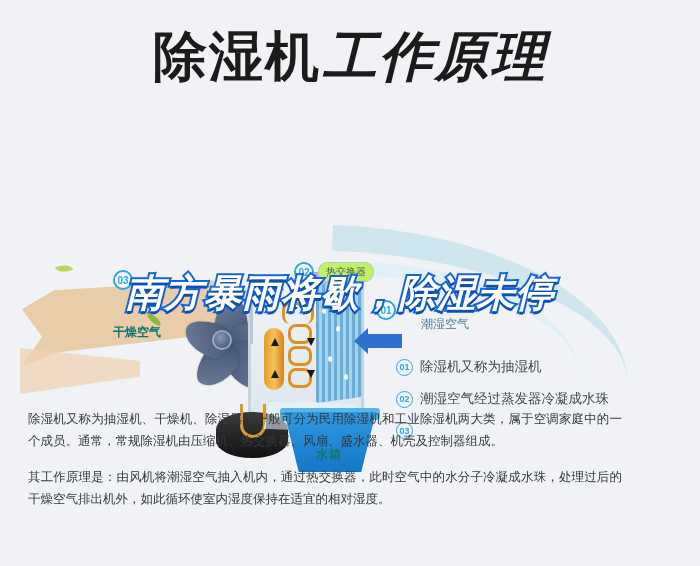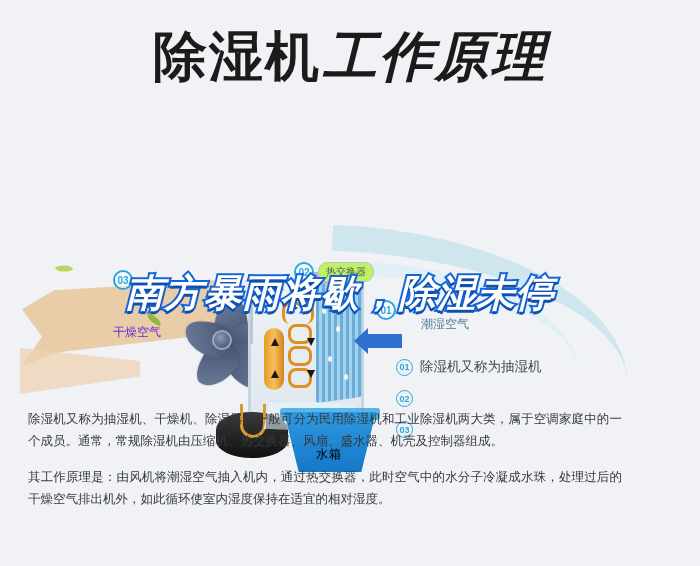--- a/index.html
+++ b/index.html
@@ -231,21 +231,21 @@
     position:absolute;
     left:280px; top:296px;
     width:100px; height:12px;
     background:#4db2ea;
     border-radius:3px;
     opacity:.95;
   }
   .tank-label{
     position:absolute;
     left:316px; top:334px;
-    color:#000000;
+    color:#15803d;
     font-size:12px;
     letter-spacing:1px;
     text-shadow:0 1px 1px rgba(0,0,0,.25);
   }
   .ice{
     position:absolute;
     left:264px; top:288px;
     width:96px; height:36px;
     border:2px solid #cfe6f4;
     background:rgba(232,245,252,.55);
@@ -267,21 +267,21 @@
   .badge.b-03{ left:113px; top:158px; }
   .badge.b-02{ left:294px; top:150px; }
   .badge.b-01{ left:376px; top:188px; }
 
   .dlabel{
     position:absolute;
     font-size:12px;
     color:#5a6268;
     white-space:nowrap;
   }
-  .lbl-dry{ left:113px; top:212px; color:#6d28d9; }
+  .lbl-dry{ left:113px; top:212px; color:#0f766e;font-weight:bold; }
   .lbl-humid{ left:381px; top:204px; color:#4a7b94;margin-left:40px; }
 
   .callout{
     position:absolute;
     left:318px; top:150px;
     padding:2px 7px;
     border:1px solid #b9c5cc;
     border-radius:9px;
     background:#bef264;
     font-size:10px;
@@ -433,20 +433,21 @@
 
   <div class="callout">热交换器</div>
 
   <div class="legend">
     <div class="legend-row">
       <span class="legend-badge">01</span>
       <span class="legend-text">除湿机又称为抽湿机</span>
     </div>
     <div class="legend-row">
       <span class="legend-badge">02</span>
+      <span class="legend-text">潮湿空气经过蒸发器冷凝成水珠</span>
     </div>
     <div class="legend-row">
       <span class="legend-badge">03</span>
     </div>
   </div>
 </div>
 
 <div class="watermark">南方暴雨将歇，除湿未停</div>
 
 <div class="copy">

